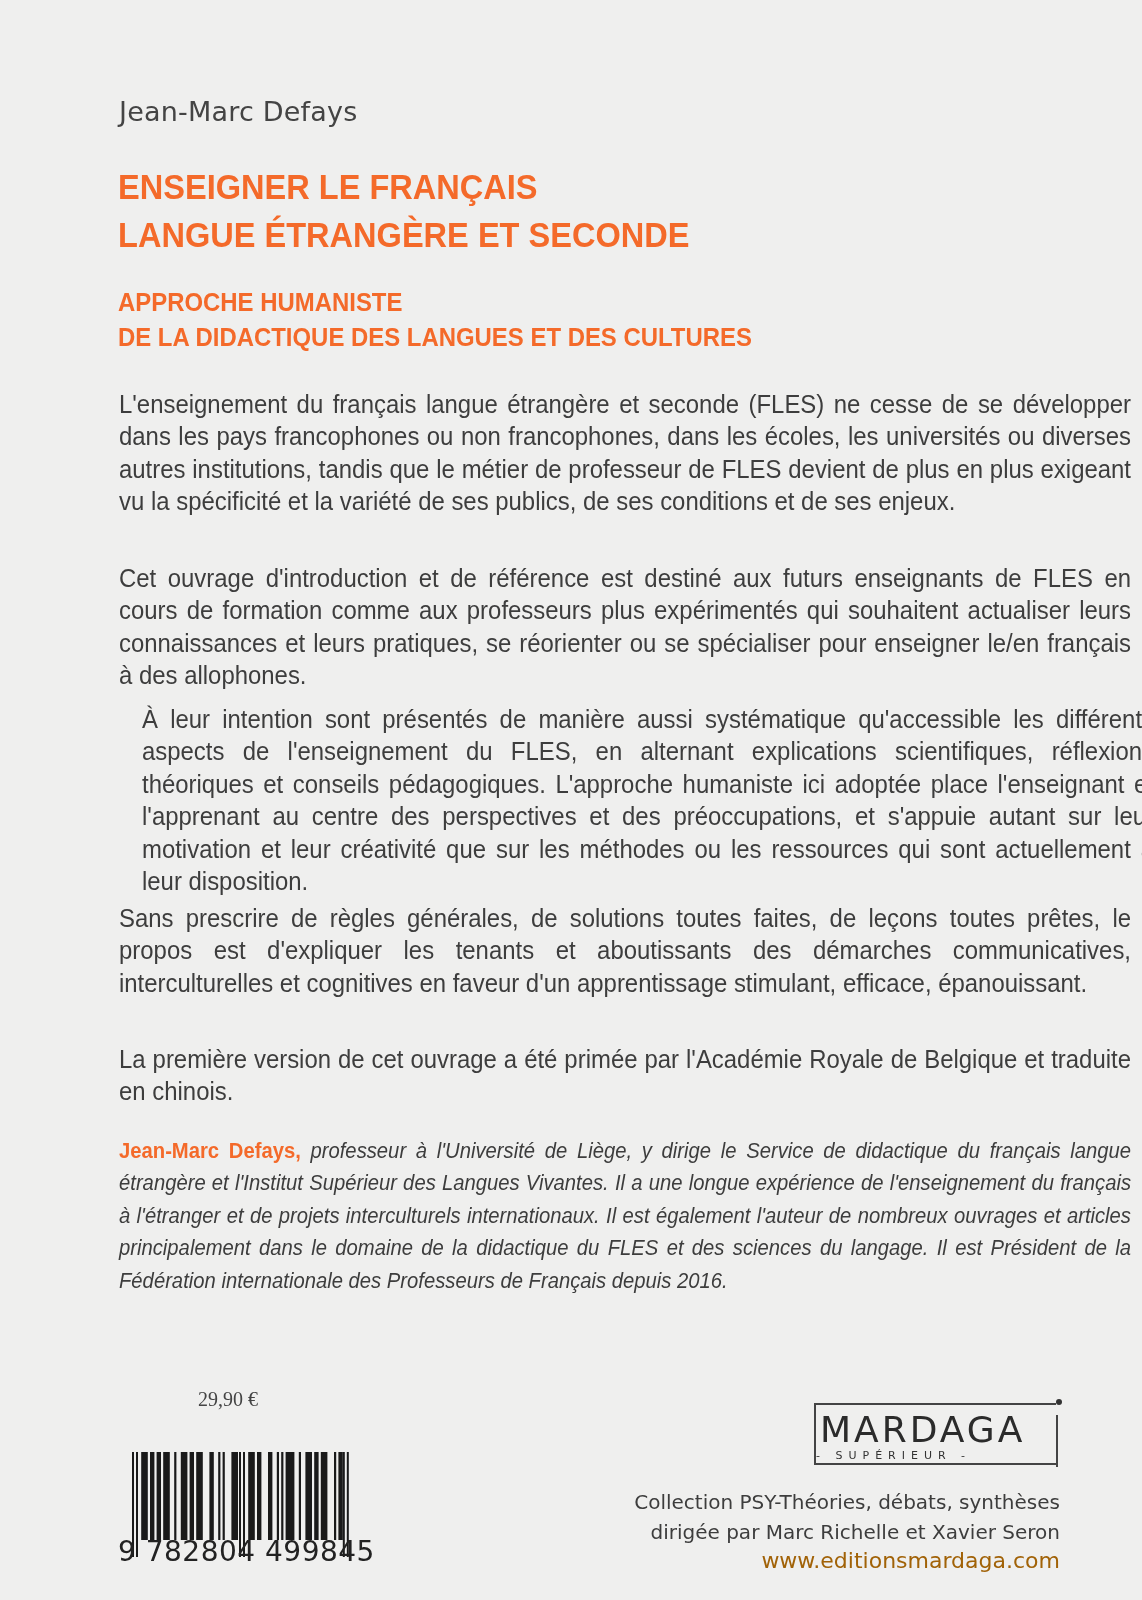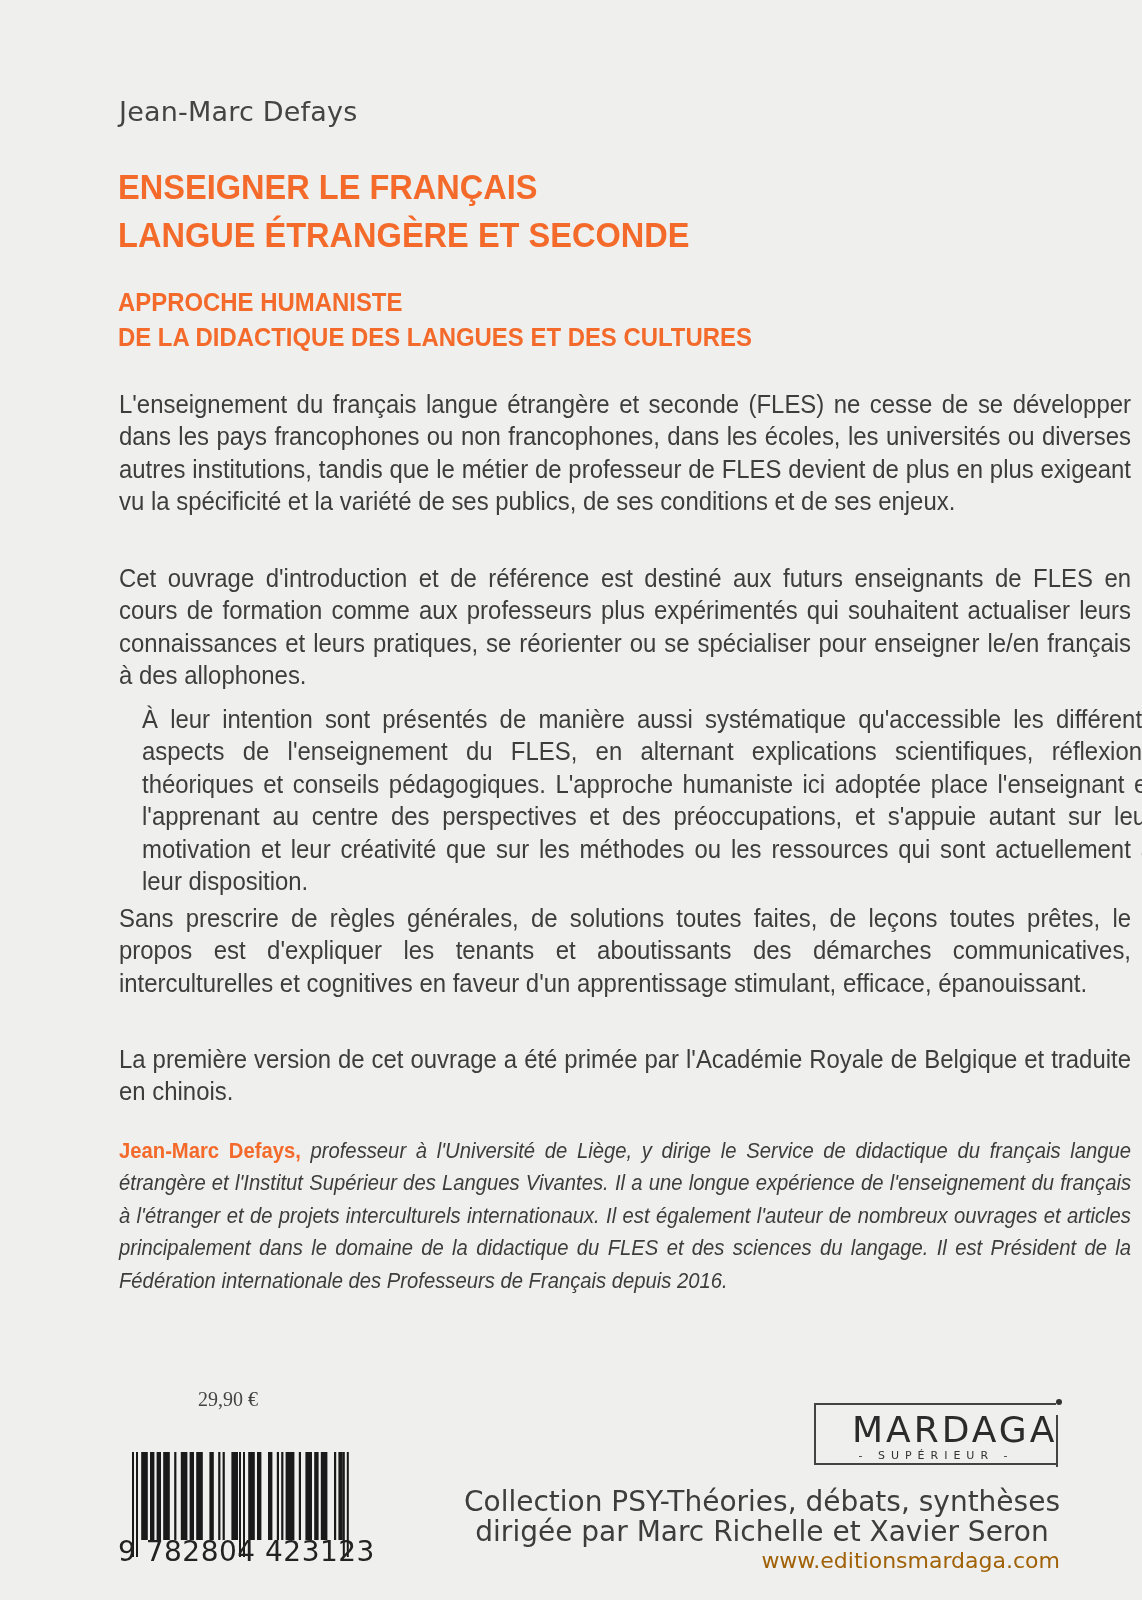--- a/index.html
+++ b/index.html
@@ -65,35 +65,35 @@
     font-family: "DejaVu Sans", sans-serif; font-size: 28px; color: #222;
     letter-spacing: 0.5px; background: transparent;
   }
   .logo {
     position: absolute; left: 814px; top: 1403px; width: 242px; height: 62px;
     border: 2px solid #444; border-right: none; box-sizing: border-box;
   }
   .logo-name {
     position: absolute; left: 4px; top: 4px;
     font-family: "DejaVu Sans", sans-serif; font-size: 36px; letter-spacing: 3px;
-    color: #2b2b2b; font-weight: normal; margin-left: 32px;
+    color: #2b2b2b; font-weight: normal;
   }
   .logo-sub {
-    position: absolute; left: 0; right: 0; top: 44px; text-align: center;
+    position: absolute; left: 0; right: 0; top: 44px; text-align: left;
     font-family: "DejaVu Sans", sans-serif; font-size: 11px; letter-spacing: 6px; color: #333;
   }
   .logo-dot {
     position: absolute; right: -6px; top: -6px; width: 6px; height: 6px; border-radius: 50%; background: #333;
   }
   .logo-rbar {
     position: absolute; right: -2px; top: 10px; width: 2px; height: 52px; background: #444;
   }
   .collection {
-    position: absolute; right: 82px; top: 1487px; text-align: center;
-    font-family: "DejaVu Sans", sans-serif; font-size: 28px; line-height: 30px; color: #3d3d3d;
+    position: absolute; right: 82px; top: 1487px; text-align: right;
+    font-family: "DejaVu Sans", sans-serif; font-size: 20px; line-height: 30px; color: #3d3d3d;
   }
   .website {
     position: absolute; right: 82px; top: 1548px; text-align: left;
     font-family: "DejaVu Sans", sans-serif; font-size: 22px; color: #a16207;
   }
 </style>
 </head>
 <body>
 
 <div class="page">
@@ -159,21 +159,21 @@
         <rect x="168.79999999999998" y="0" width="2.2" height="88" fill="#1a1a1a"></rect>
         <rect x="175.39999999999998" y="0" width="6.6000000000000005" height="88" fill="#1a1a1a"></rect>
         <rect x="184.19999999999996" y="0" width="4.4" height="88" fill="#1a1a1a"></rect>
         <rect x="190.79999999999995" y="0" width="6.6000000000000005" height="88" fill="#1a1a1a"></rect>
         <rect x="203.99999999999994" y="0" width="2.2" height="88" fill="#1a1a1a"></rect>
         <rect x="208.39999999999992" y="0" width="4.4" height="88" fill="#1a1a1a"></rect>
         <rect x="212.79999999999993" y="0" width="2" height="105" fill="#1a1a1a"></rect>
         <rect x="216.79999999999993" y="0" width="2" height="105" fill="#1a1a1a"></rect>
       </svg>
   </div>
-  <div class="barcode-digits">9 782804 423123</div>
+  <div class="barcode-digits">9 782804 499845</div>
 
   <div class="logo">
     <div class="logo-name">MARDAGA</div>
     <div class="logo-sub">- SUPÉRIEUR -</div>
     <div class="logo-dot"></div>
     <div class="logo-rbar"></div>
   </div>
 
   <div class="collection">
     <div>Collection PSY-Théories, débats, synthèses</div>

